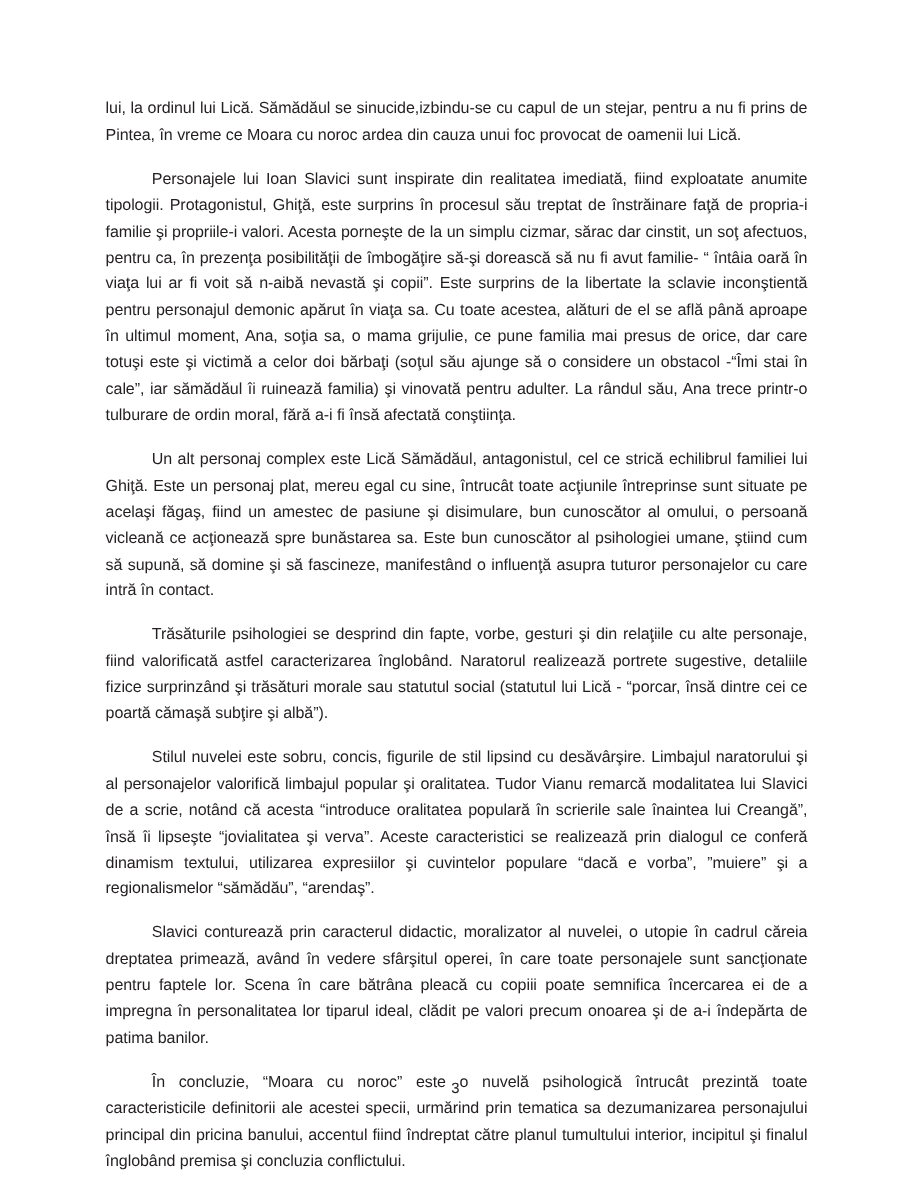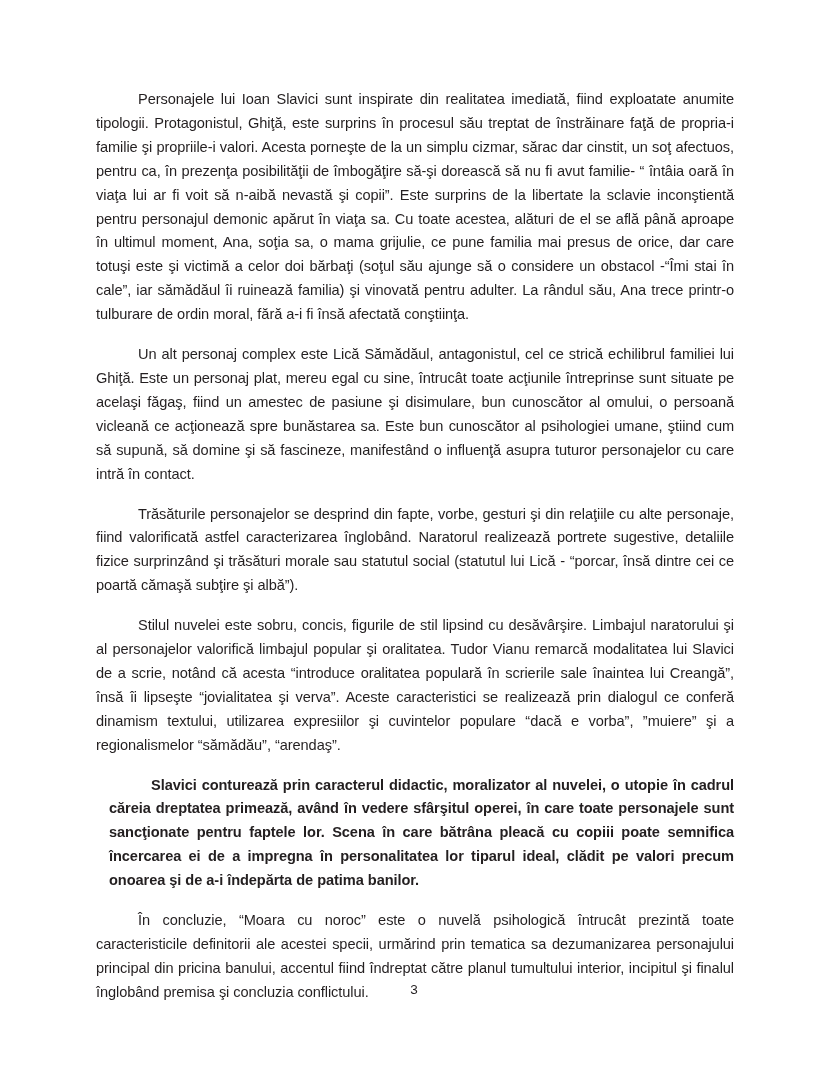--- a/index.html
+++ b/index.html
@@ -39,22 +39,21 @@
     letter-spacing: -0.08px;
     word-spacing: 0.1px;
   }
   p.para + p.para {
     margin-top: 16px;
   }
   p.indent {
     text-indent: 42px;
   }
   p.allbold {
-    font-weight: bold;
-    margin-left: 13px;
+    font-weight: normal;
   }
   b {
     font-weight: normal;
   }
   .pagenum {
     position: absolute;
     left: 0;
     top: 982px;
     width: 828px;
     text-align: center;
@@ -62,26 +61,27 @@
     color: #231f20;
     font-family: "Liberation Sans", sans-serif;
   }
 </style>
 </head>
 <body>
 
 <div class="page">
   <div class="content">
 
+    <p class="para">lui, la ordinul lui Lică. Sămădăul se sinucide,izbindu-se cu capul de un stejar, pentru a nu fi prins de Pintea, în vreme ce Moara cu noroc ardea din cauza unui foc provocat de oamenii lui Lică.</p>
 
     <p class="para indent"><b>Personajele</b> lui Ioan Slavici sunt inspirate din realitatea imediată, fiind exploatate anumite tipologii. Protagonistul, <b>Ghiţă</b>, este surprins în procesul său treptat de înstrăinare faţă de propria-i familie şi propriile-i valori. Acesta porneşte de la un simplu cizmar, sărac dar cinstit, un soţ afectuos, pentru ca, în prezenţa posibilităţii de îmbogăţire să-şi dorească să nu fi avut familie- “ întâia oară în viaţa lui ar fi voit să n-aibă nevastă şi copii”. Este surprins de la libertate la sclavie inconştientă pentru personajul demonic apărut în viaţa sa. Cu toate acestea, alături de el se află până aproape în ultimul moment, <b>Ana</b>, soţia sa, o mama grijulie, ce pune familia mai presus de orice, dar care totuşi este şi victimă a celor doi bărbaţi (soţul său ajunge să o considere un obstacol -“Îmi stai în cale”, iar sămădăul îi ruinează familia) şi vinovată pentru adulter. La rândul său, Ana trece printr-o tulburare de ordin moral, fără a-i fi însă afectată conştiinţa.</p>
 
     <p class="para indent">Un alt personaj complex este <b>Lică Sămădăul</b>, antagonistul, cel ce strică echilibrul familiei lui Ghiţă. Este un personaj plat, mereu egal cu sine, întrucât toate acţiunile întreprinse sunt situate pe acelaşi făgaş, fiind un amestec de pasiune şi disimulare, bun cunoscător al omului, o persoană vicleană ce acţionează spre bunăstarea sa. Este bun cunoscător al psihologiei umane, ştiind cum să supună, să domine şi să fascineze, manifestând o influenţă asupra tuturor personajelor cu care intră în contact.</p>
 
-    <p class="para indent">Trăsăturile <b>personajelor</b> se desprind din fapte, vorbe, gesturi şi din relaţiile cu alte personaje, fiind valorificată astfel <b>caracterizarea înglobând</b>. Naratorul realizează portrete sugestive, detaliile fizice surprinzând şi trăsături morale sau statutul social (statutul lui Lică - “porcar, însă dintre cei ce poartă cămaşă subţire şi albă”).</p>
+    <p class="para indent">Trăsăturile <b>psihologiei</b> se desprind din fapte, vorbe, gesturi şi din relaţiile cu alte personaje, fiind valorificată astfel <b>caracterizarea înglobând</b>. Naratorul realizează portrete sugestive, detaliile fizice surprinzând şi trăsături morale sau statutul social (statutul lui Lică - “porcar, însă dintre cei ce poartă cămaşă subţire şi albă”).</p>
 
     <p class="para indent"><b>Stilul</b> nuvelei este sobru, concis, figurile de stil lipsind cu desăvârşire. Limbajul naratorului şi al personajelor valorifică <b>limbajul popular şi oralitatea</b>. Tudor Vianu remarcă modalitatea lui Slavici de a scrie, notând că acesta “introduce oralitatea populară în scrierile sale înaintea lui Creangă”, însă îi lipseşte “jovialitatea şi verva”. Aceste caracteristici se realizează prin <b>dialogu</b>l ce conferă dinamism textului, utilizarea <b>expresiilor şi cuvintelor populare</b> “dacă e vorba”, ”muiere” şi a <b>regionalismelor</b> “sămădău”, “arendaş”.</p>
 
     <p class="para indent allbold">Slavici conturează prin caracterul didactic, moralizator al nuvelei, o utopie în cadrul căreia dreptatea primează, având în vedere sfârşitul operei, în care toate personajele sunt sancţionate pentru faptele lor. Scena în care bătrâna pleacă cu copiii poate semnifica încercarea ei de a impregna în personalitatea lor tiparul ideal, clădit pe valori precum onoarea şi de a-i îndepărta de patima banilor.</p>
 
     <p class="para indent"><b>În concluzie</b>, “Moara cu noroc” este o nuvelă psihologică întrucât prezintă toate caracteristicile definitorii ale acestei specii, urmărind prin tematica sa dezumanizarea personajului principal din pricina banului, accentul fiind îndreptat către planul tumultului interior, incipitul şi finalul înglobând premisa şi concluzia conflictului.</p>
 
   </div>
 
   <div class="pagenum">3</div>

